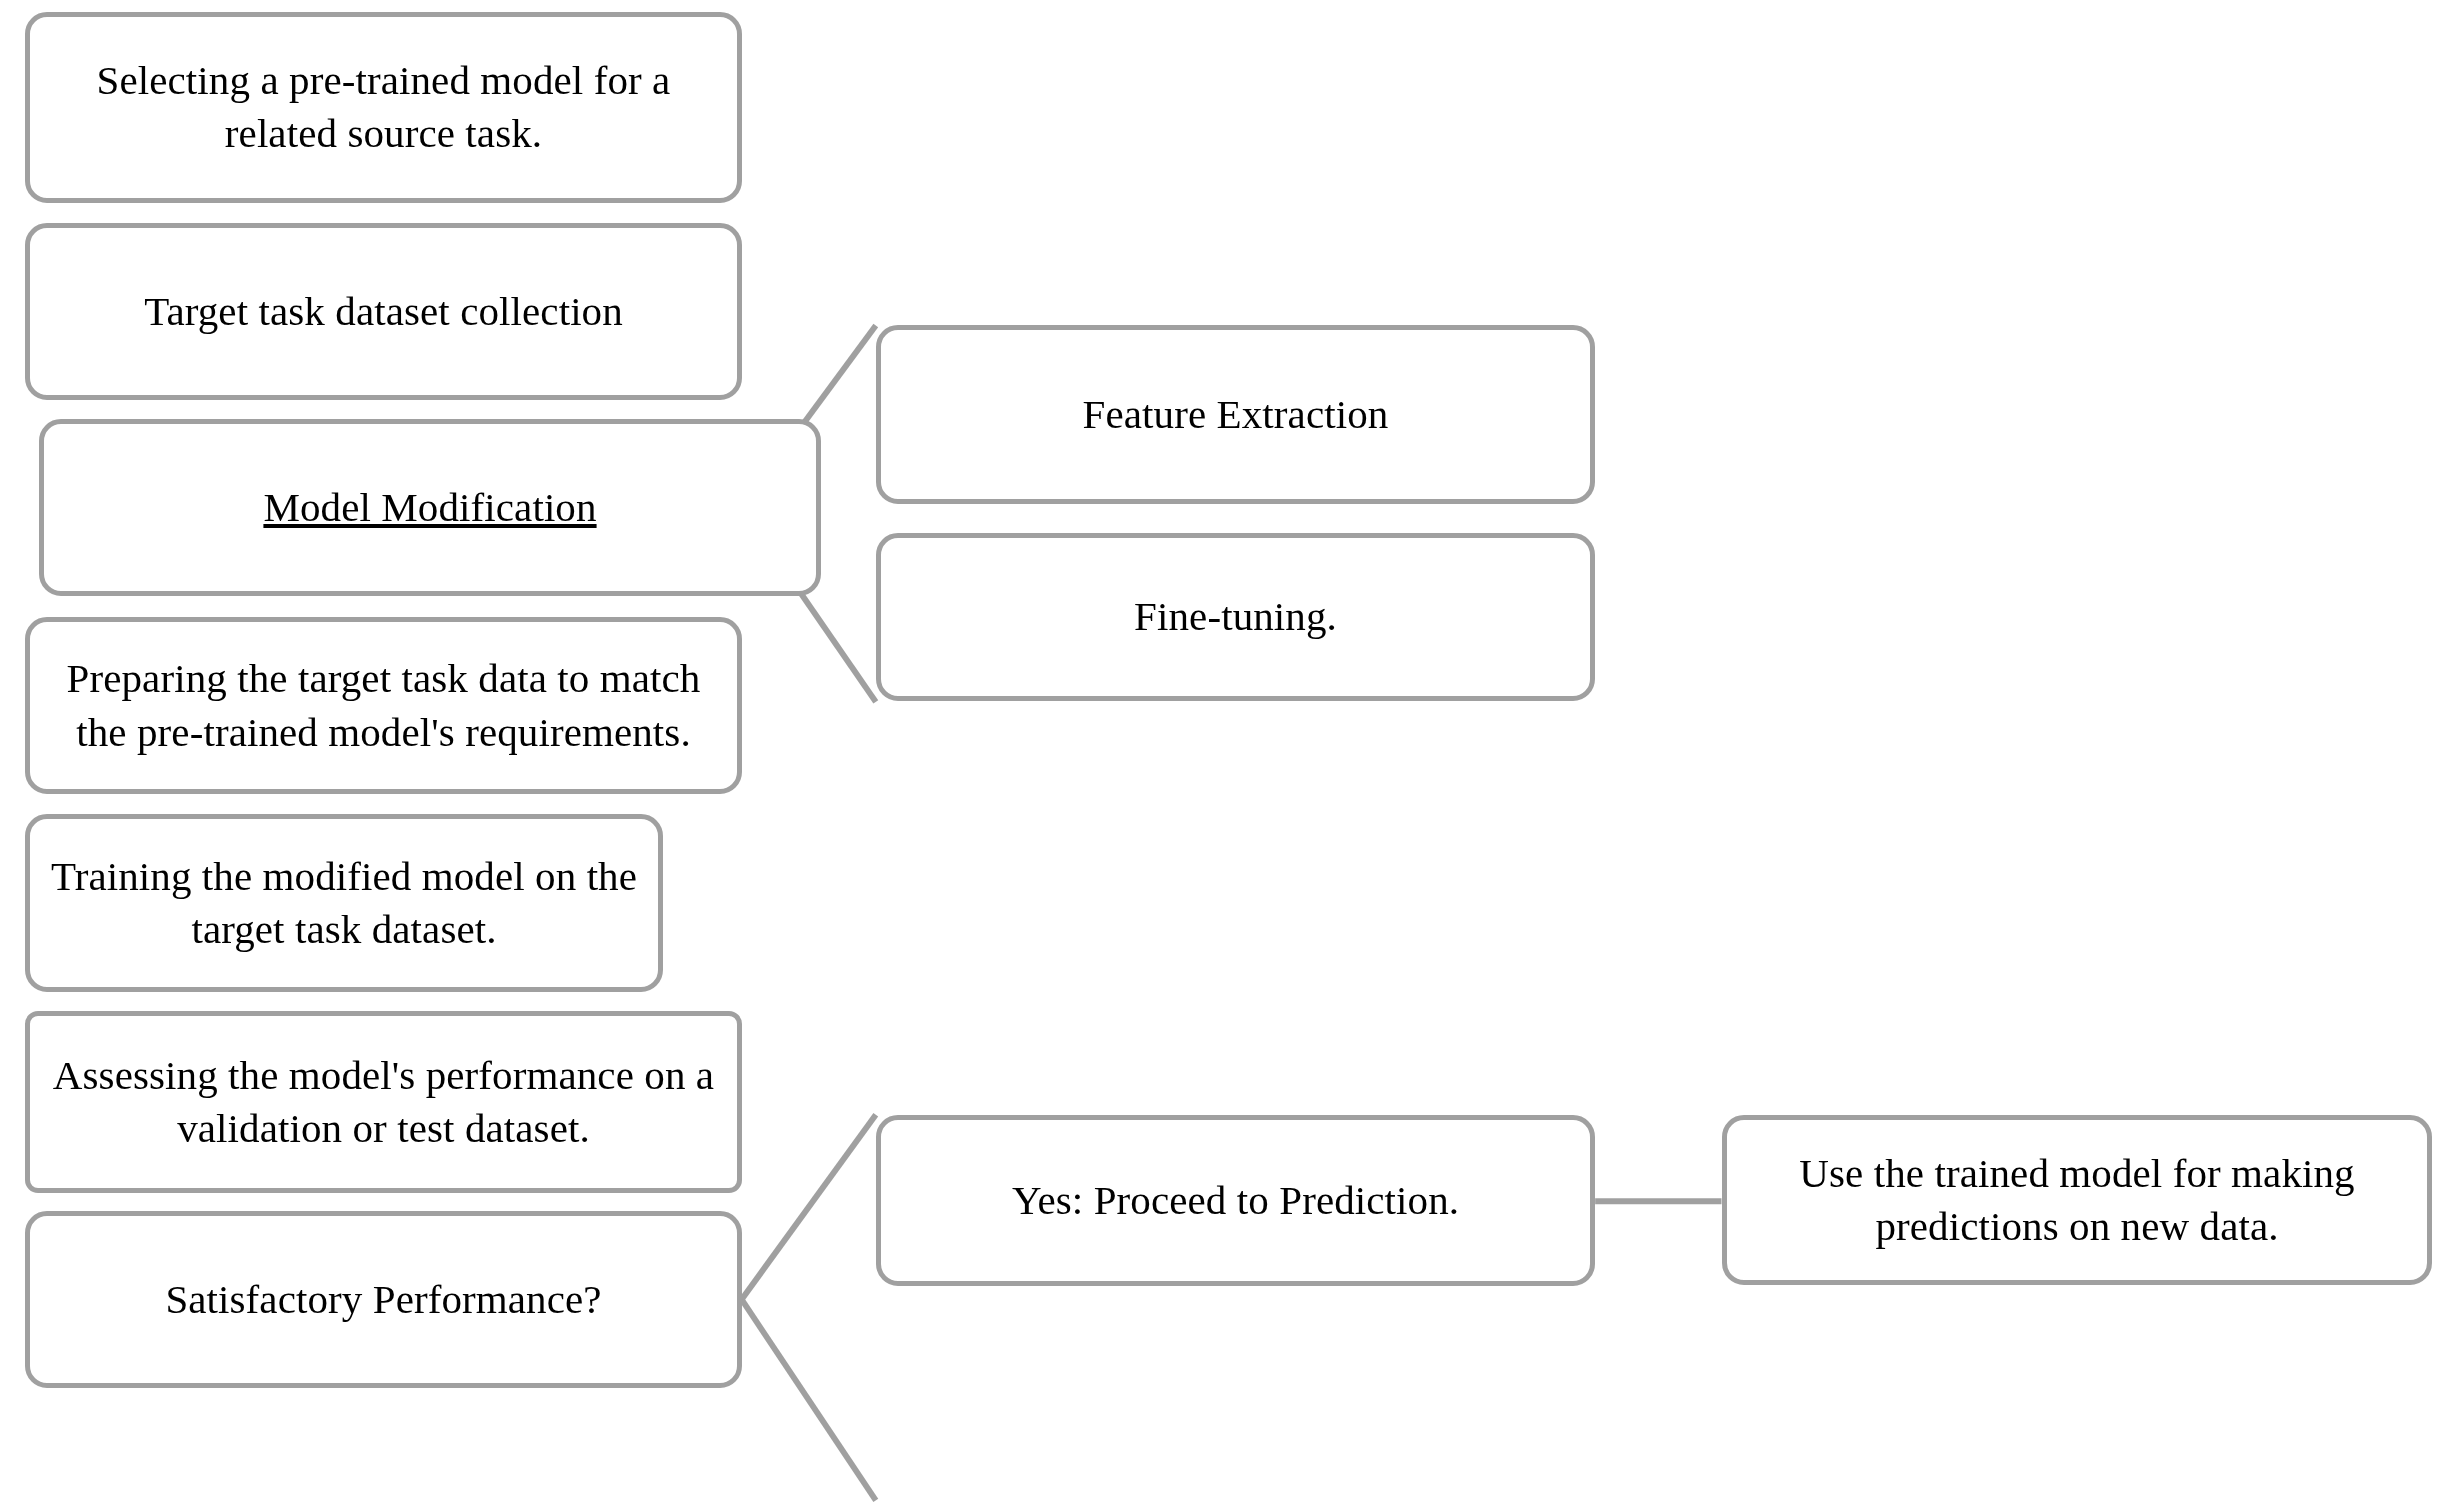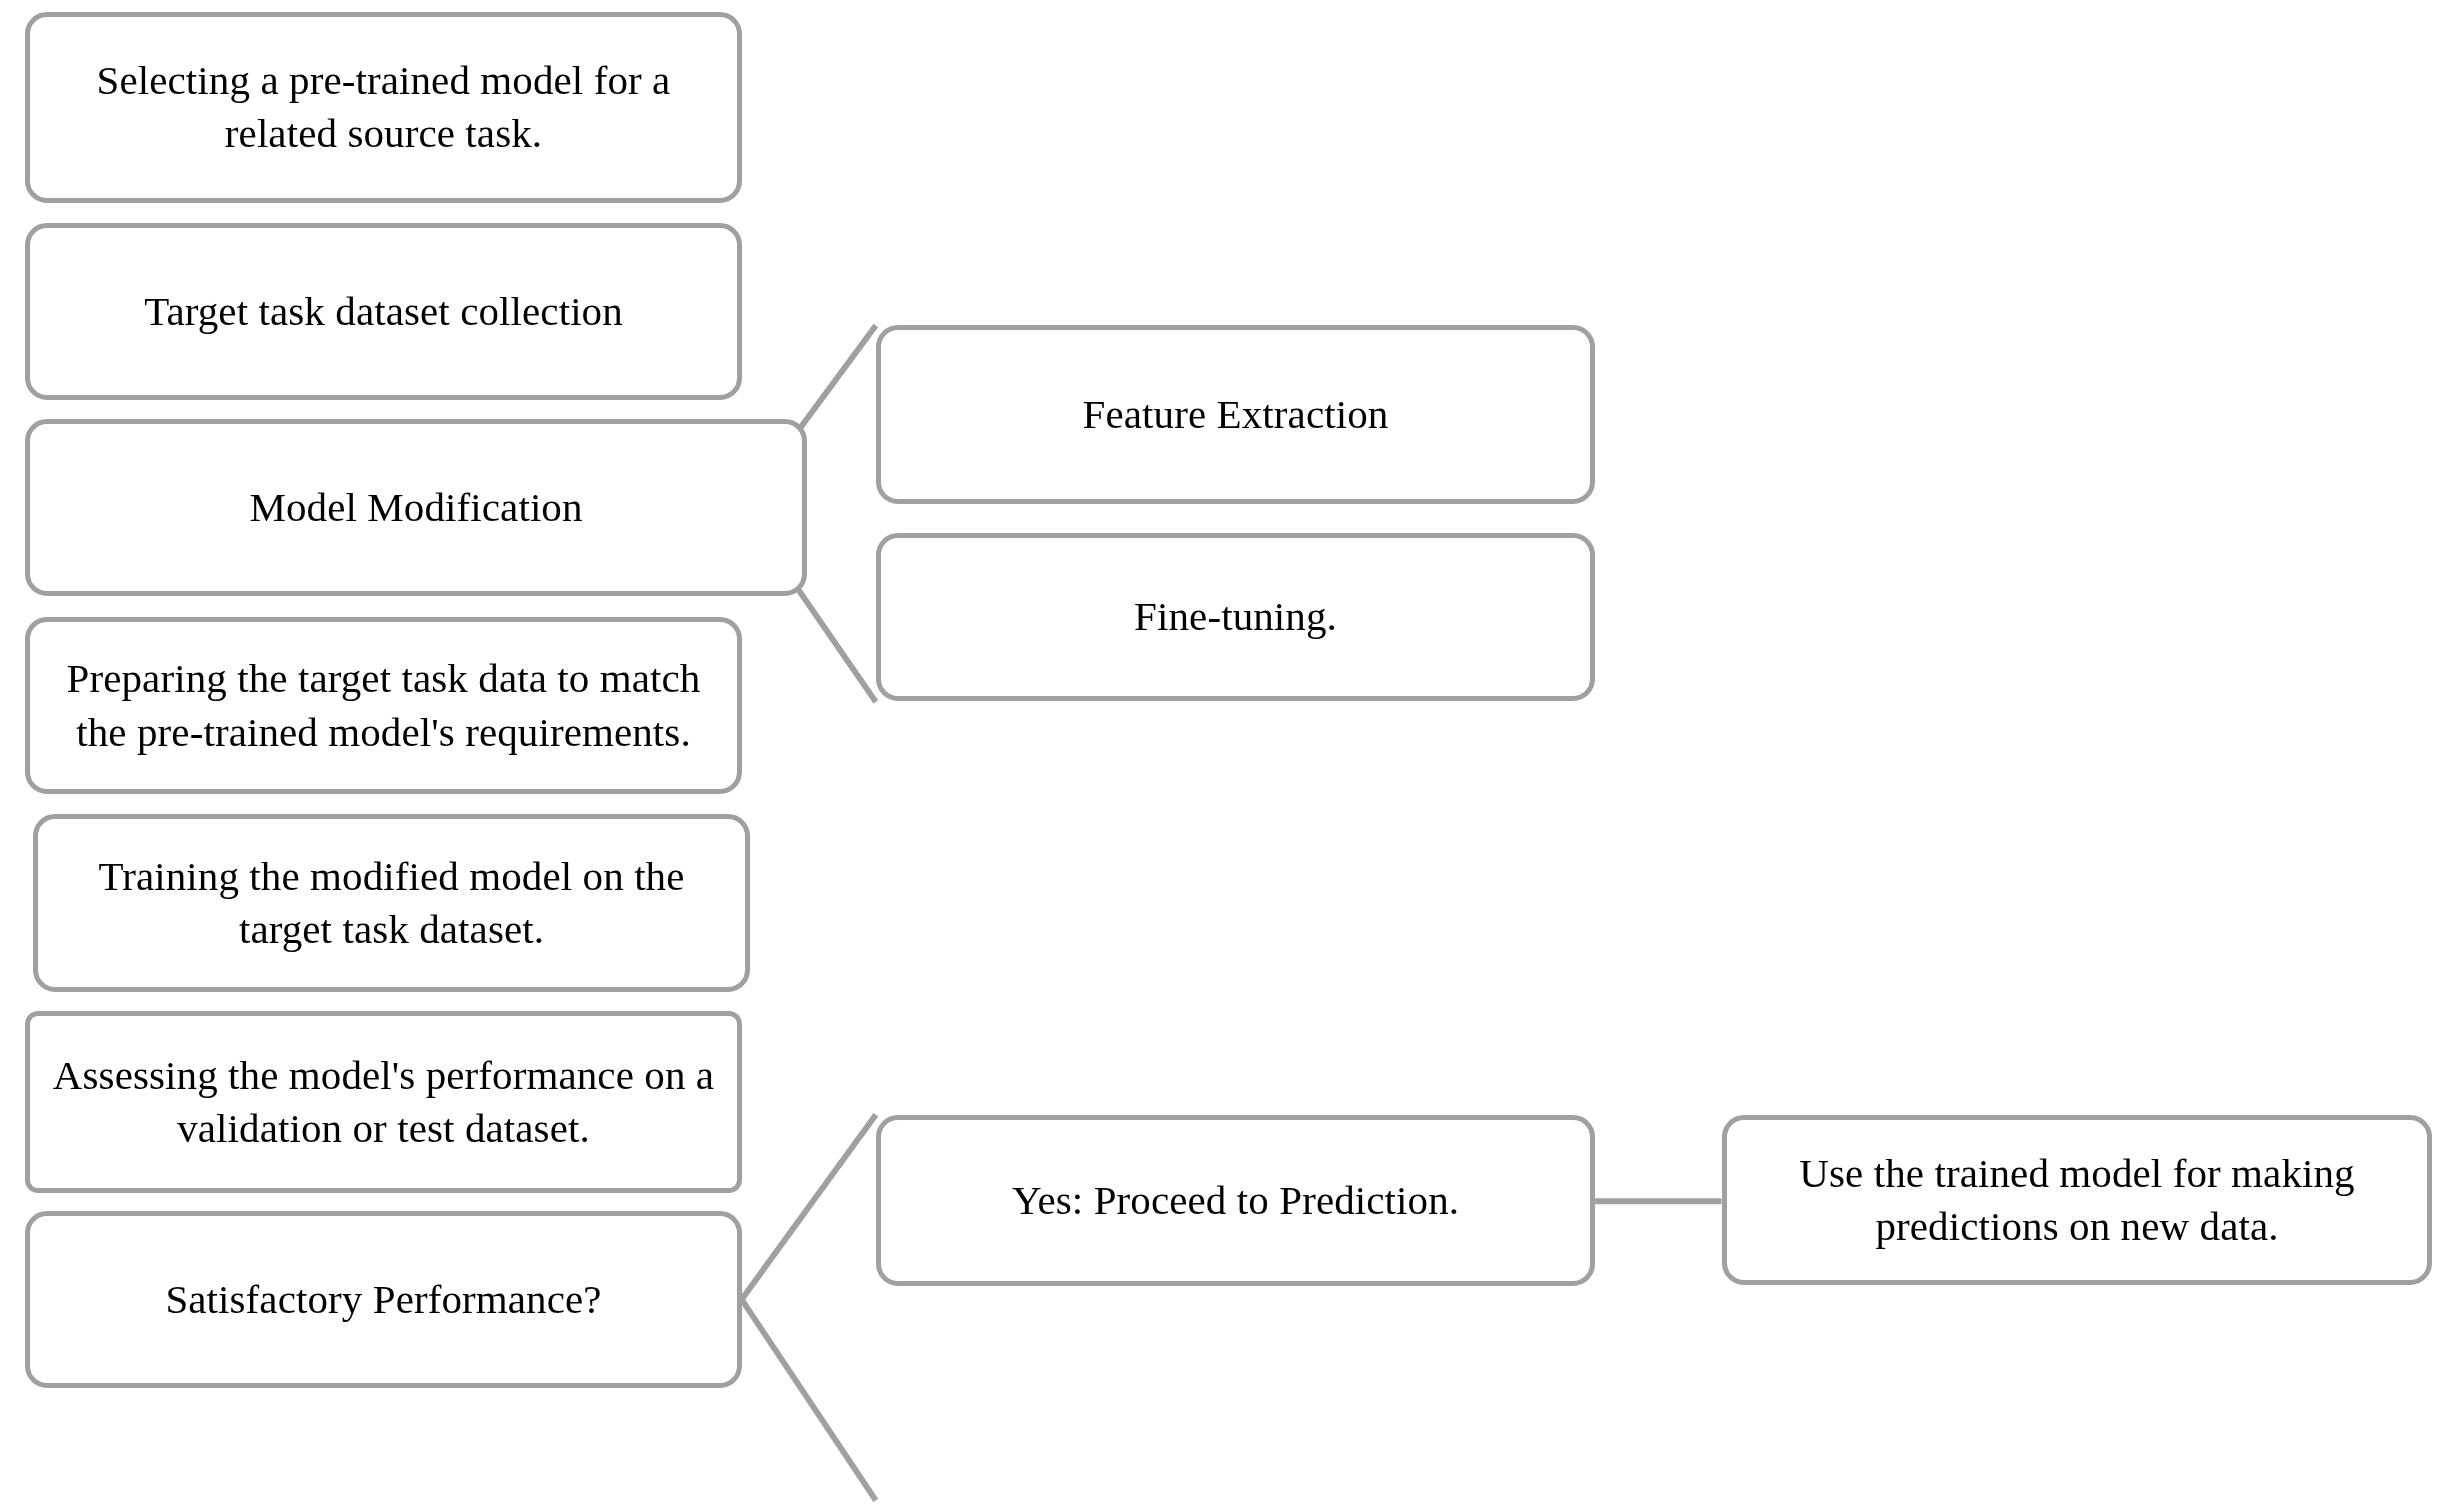--- a/index.html
+++ b/index.html
@@ -67,29 +67,29 @@
   </svg>
 
   <div class="node" style="left:25px; top:11.8px; width:717px; height:191px;">
     <span class="label">Selecting a pre-trained model for a related source task.</span>
   </div>
 
   <div class="node" style="left:25px; top:223px; width:717px; height:177px;">
     <span class="label">Target task dataset collection</span>
   </div>
 
-  <div class="node" style="left:25px; top:419px; width:782px; height:177px;">
+  <div class="node" style="left:39px; top:419px; width:782px; height:177px;text-decoration:underline;">
     <span class="label">Model Modification</span>
   </div>
 
   <div class="node" style="left:25px; top:617px; width:717px; height:177px;">
     <span class="label">Preparing the target task data to match the pre-trained model's requirements.</span>
   </div>
 
-  <div class="node" style="left:25px; top:814px; width:717px; height:178px;margin-left:8px;">
+  <div class="node" style="left:25px; top:814px; width:638px; height:178px;">
     <span class="label">Training the modified model on the target task dataset.</span>
   </div>
 
   <div class="node" style="left:25px; top:1011px; width:717px; height:182px;border-radius:13px;">
     <span class="label">Assessing the model's performance on a validation or test dataset.</span>
   </div>
 
   <div class="node" style="left:25px; top:1211px; width:717px; height:177px;">
     <span class="label">Satisfactory Performance?</span>
   </div>

